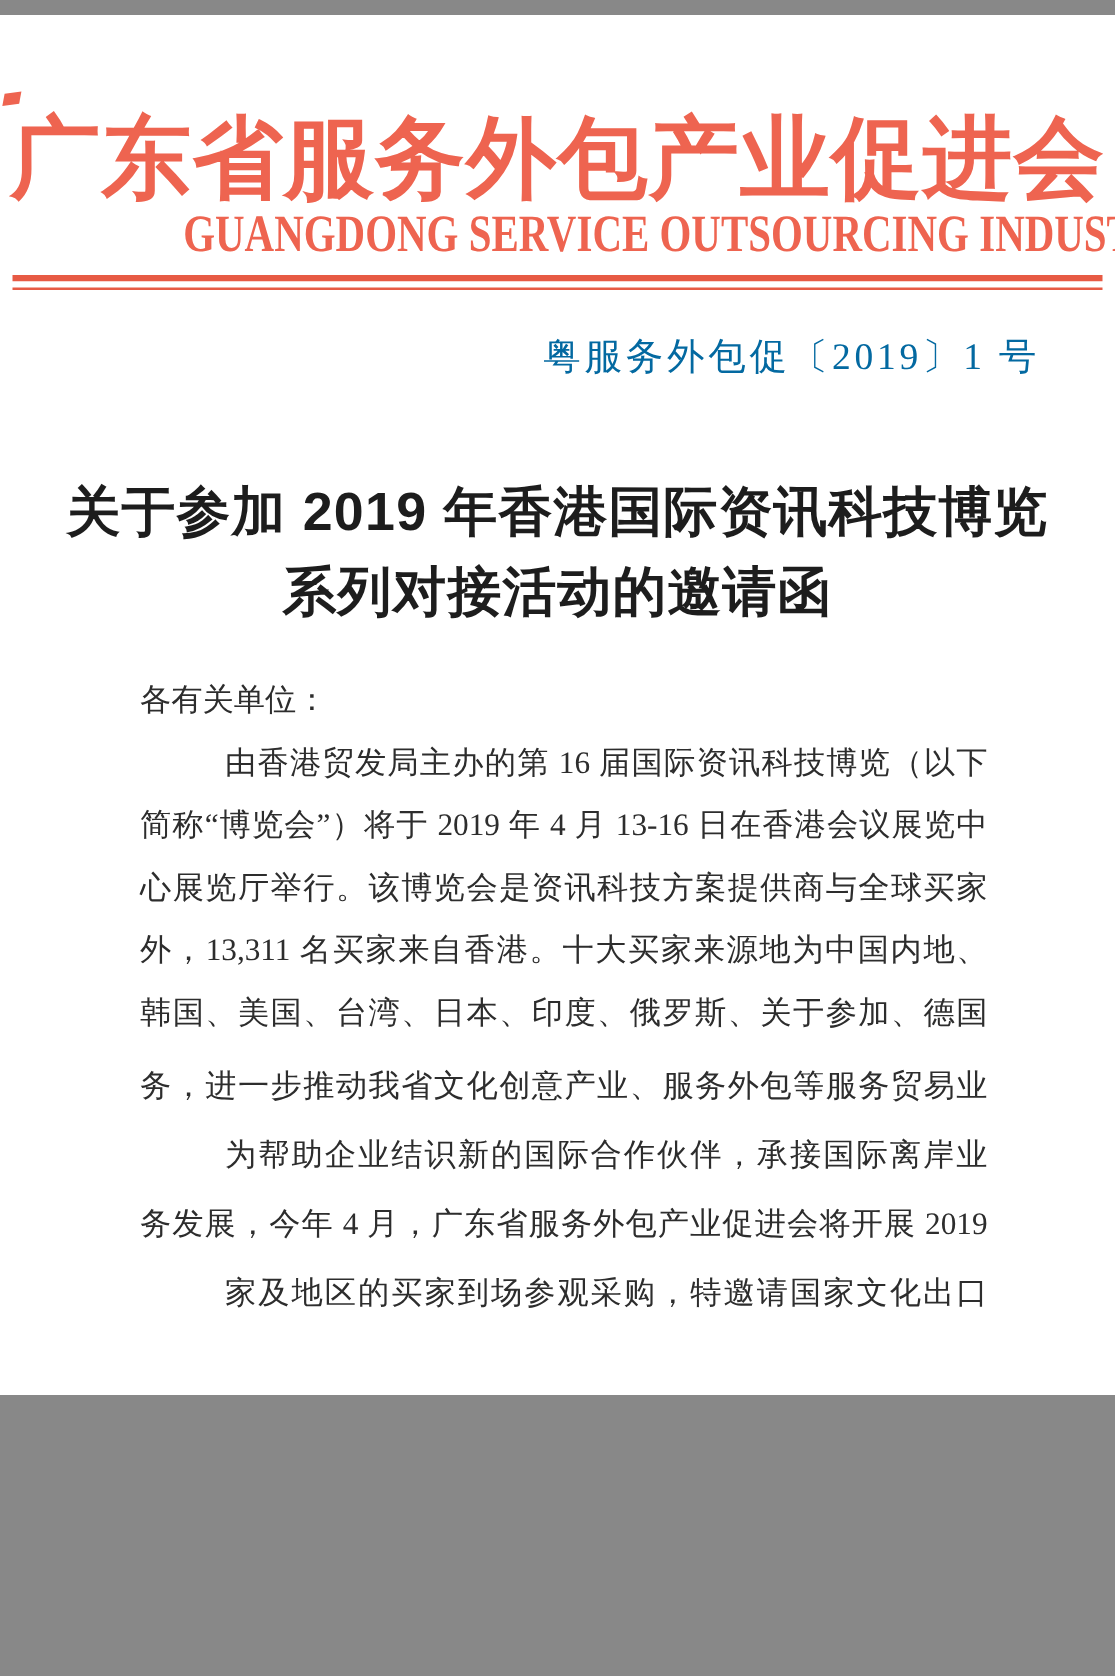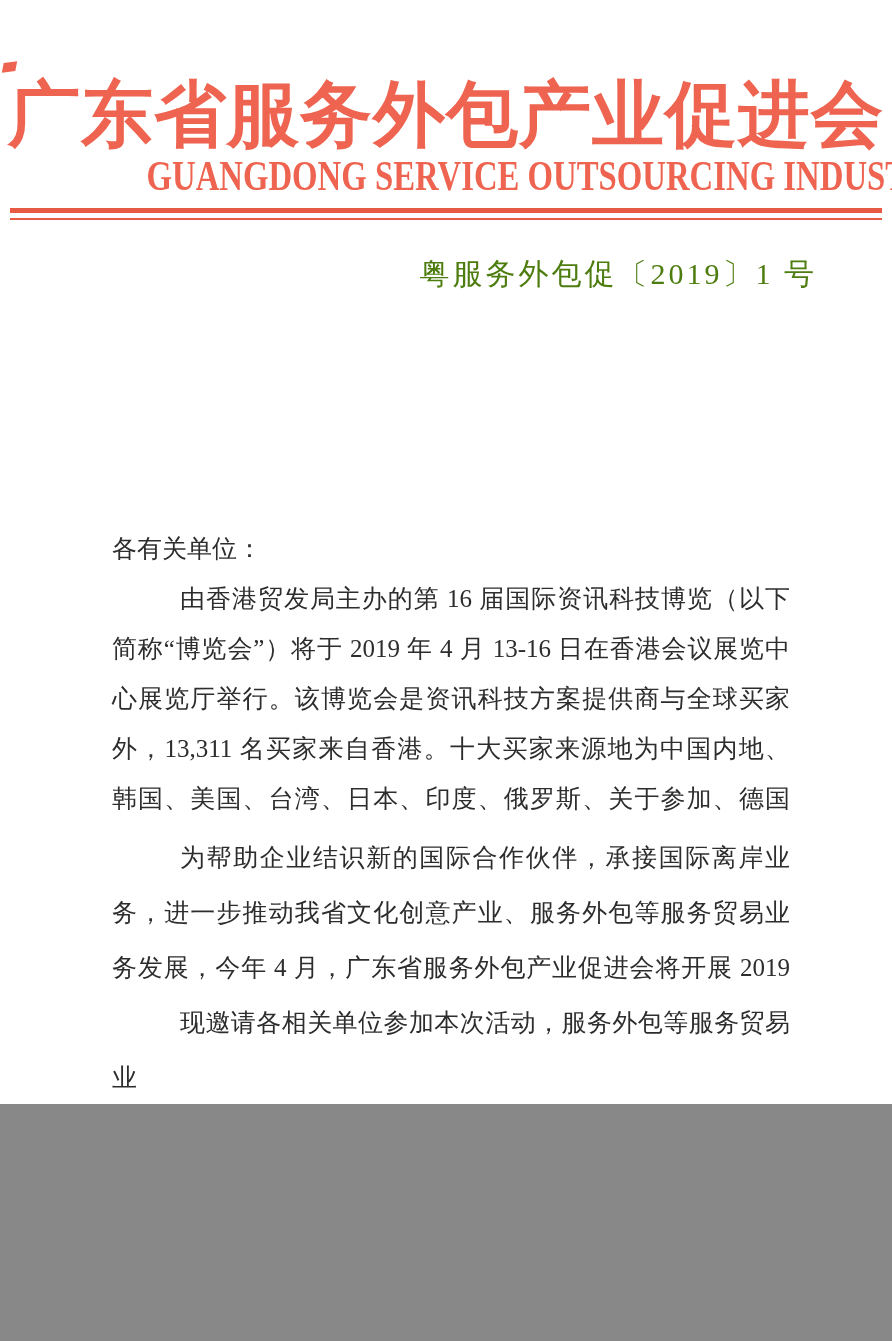--- a/index.html
+++ b/index.html
@@ -1,20 +1,20 @@
 <!DOCTYPE html>
 <html><head>
 <meta charset="utf-8">
 <style>
   * { margin:0; padding:0; box-sizing:border-box; }
   html,body { background:#888; }
   .page {
     position:relative;
     width:892px; height:1104px;
-    margin:0 auto;
+    margin:12px auto;
     background:#ffffff;
     overflow:hidden;
     font-family:"Liberation Serif", serif;
   }
   
   .org-name-cn {
     position:absolute; top:72px; left:0; right:0;
     text-align:center;
     font-size:72px; line-height:86px;
     font-weight:bold;
@@ -46,23 +46,23 @@
     height:2px; background:#e75a44;
   }
   .scan-mark {
     position:absolute; top:62px; left:3px;
     width:13px; height:10px;
     background:#ee6450;
     transform:skewX(-18deg) rotate(-8deg);
   }
   
   .doc-number {
-    position:absolute; top:256px; right:75px;
+    position:absolute; top:256px; right:60px;
     font-size:30px; line-height:36px;
-    color:#4d7c0f;
+    color:#0369a1;
     letter-spacing:3px;
     font-family:"Liberation Serif", serif;
   }
   
   .doc-title {
     position:absolute; top:366px; left:0; right:0;
     text-align:center;
     font-size:43px; line-height:64px;
     font-weight:bold;
     color:#1d1d1d;
@@ -110,31 +110,35 @@
 
   <div class="org-name-en-wrap">
     <span class="org-name-en">GUANGDONG SERVICE OUTSOURCING INDUSTRY ASSOCIATION</span>
   </div>
 
   <div class="rule-top-thick"></div>
   <div class="rule-top-thin"></div>
 
   <div class="doc-number">粤服务外包促〔2019〕1 号</div>
 
+  <div class="doc-title">
+    <div>关于参加 2019 年香港国际资讯科技博览</div>
+    <div>系列对接活动的邀请函</div>
+  </div>
 
   <div class="body-block">
     <div class="body-line">各有关单位：</div>
     <div class="body-line justify indent">由香港贸发局主办的第 16 届国际资讯科技博览（以下</div>
     <div class="body-line justify">简称“博览会”）将于 2019 年 4 月 13-16 日在香港会议展览中</div>
     <div class="body-line justify">心展览厅举行。该博览会是资讯科技方案提供商与全球买家</div>
     <div class="body-line justify">外，13,311 名买家来自香港。十大买家来源地为中国内地、</div>
     <div class="body-line justify">韩国、美国、台湾、日本、印度、俄罗斯、关于参加、德国</div>
     <div class="para-gap"></div>
+    <div class="body-line wide justify">务，进一步推动我省文化创意产业、服务外包等服务贸易业</div>
     <div class="body-line wide justify indent">为帮助企业结识新的国际合作伙伴，承接国际离岸业</div>
-    <div class="body-line wide justify">务，进一步推动我省文化创意产业、服务外包等服务贸易业</div>
     <div class="body-line wide justify">务发展，今年 4 月，广东省服务外包产业促进会将开展 2019</div>
-    <div class="body-line wide justify indent">现邀请各相关单位参加本次活动，服务外包等服务贸易业</div>
+    <div class="body-line wide justify indent">家及地区的买家到场参观采购，特邀请国家文化出口</div>
   </div>
 
   <div class="rule-bottom-thin"></div>
   <div class="rule-bottom-thick"></div>
 
 </div>
 
 </body></html>

